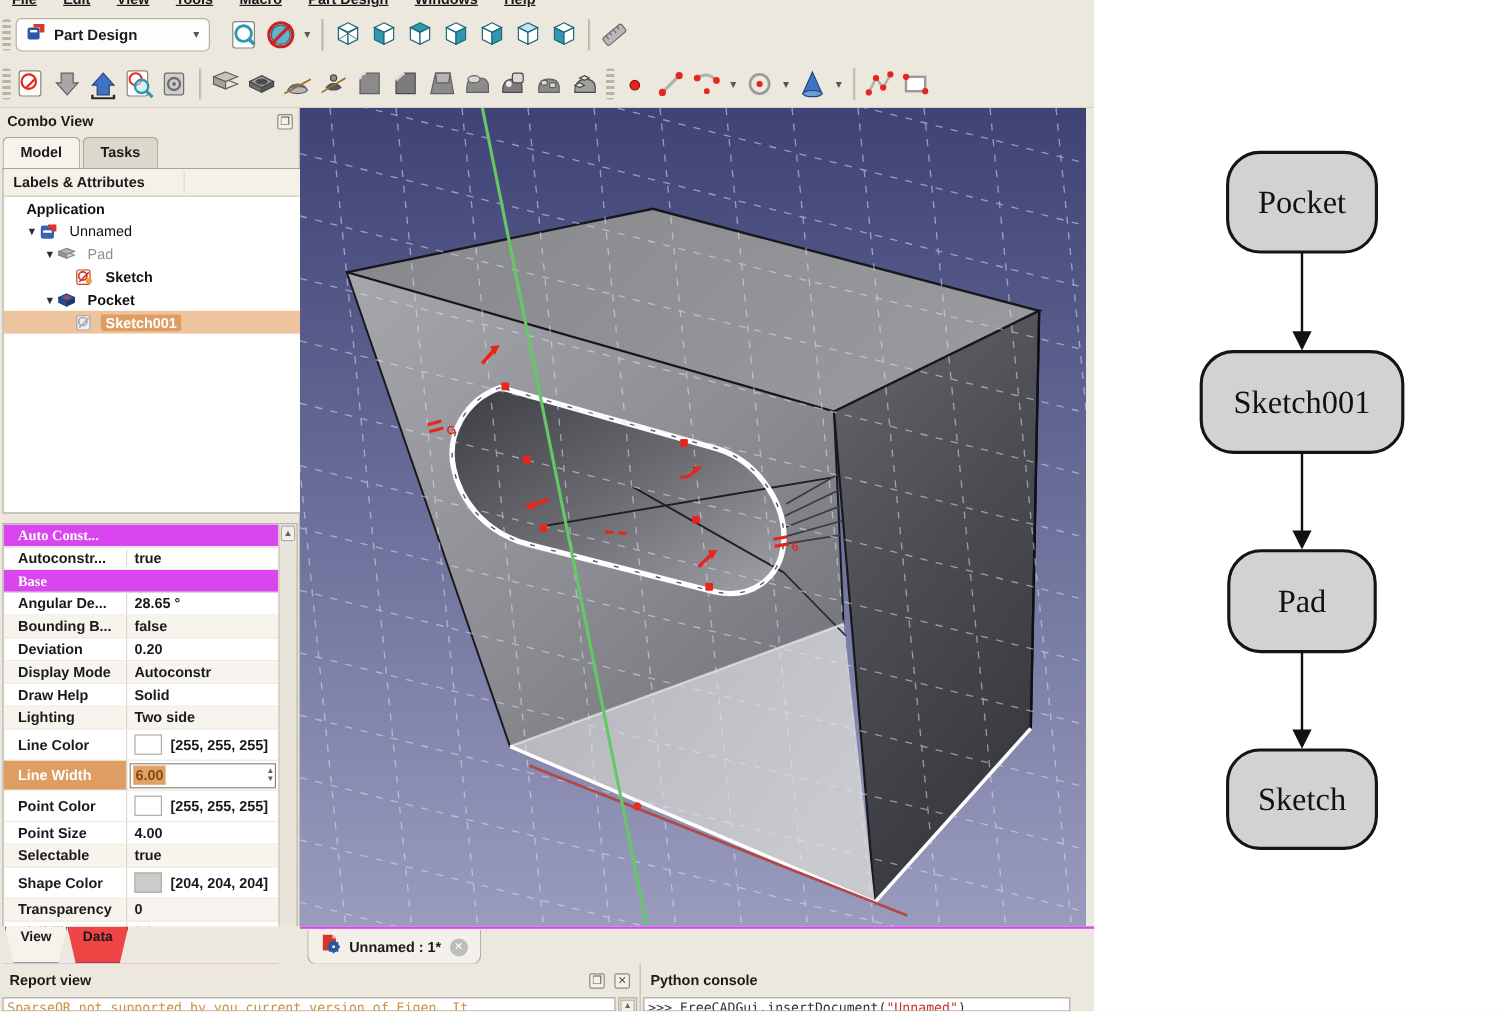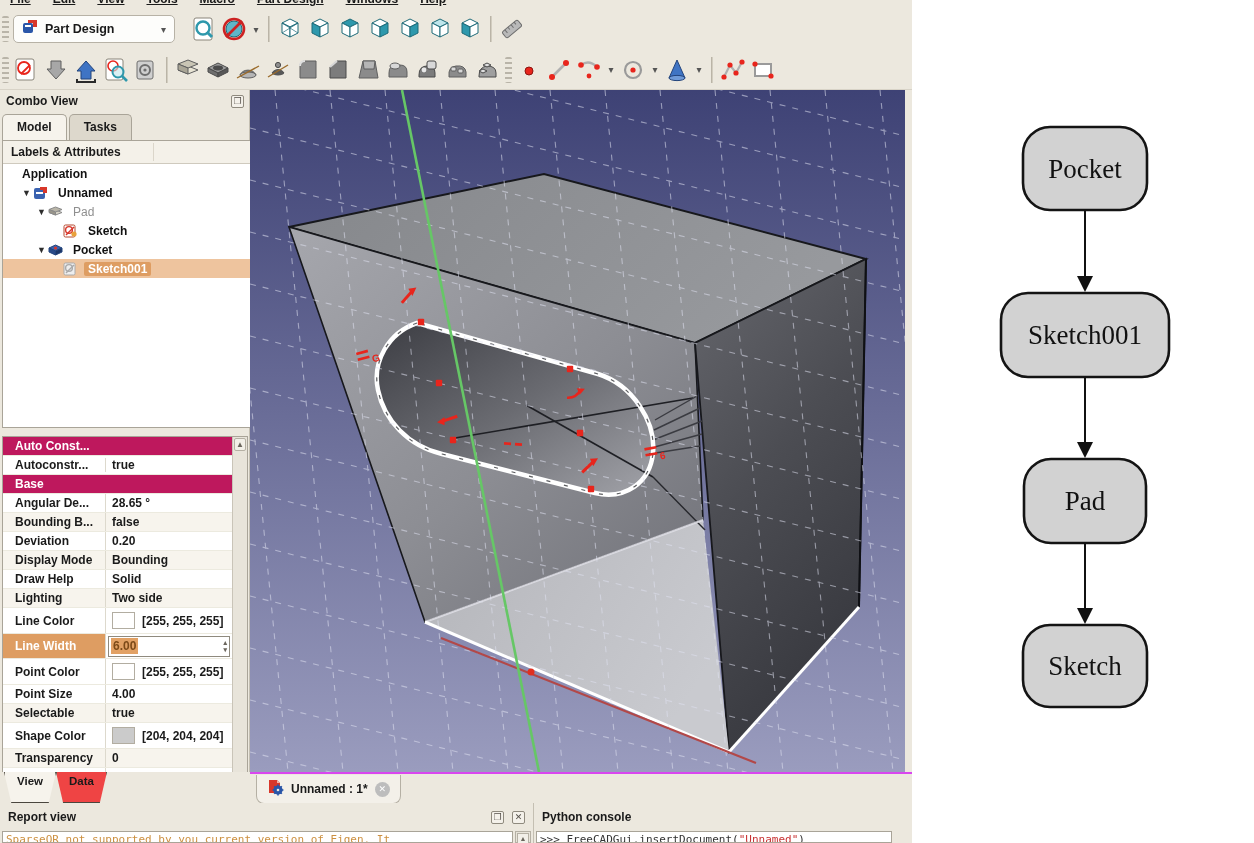--- a/index.html
+++ b/index.html
@@ -44,21 +44,21 @@
   .trow .tl{white-space:nowrap;padding:0 4px;}
   
   .props{position:absolute;left:2px;top:346px;width:246px;height:426px;background:#ffffff;border:1px solid #a9a498;overflow:hidden;}
   .pscroll{position:absolute;right:0;top:0;width:15px;height:100%;background:#e8e4da;border-left:1px solid #c9c4b8;}
   .pscroll .ar{position:absolute;left:1px;width:12px;height:13px;background:#f2efe8;border:1px solid #b5b0a4;
                border-radius:2px;color:#6a655c;font-size:8px;line-height:12px;text-align:center;}
   .prow{display:flex;border-bottom:1px solid #eceadf;position:relative;}
   .prow .pname{width:103px;padding:0 4px 0 12px;font-size:12px;font-weight:bold;color:#1a1a1a;
                border-right:1px solid #ddd9cd;display:flex;align-items:center;white-space:nowrap;overflow:hidden;flex:none;}
   .prow .pval{flex:1;padding:0 6px;font-size:12px;font-weight:bold;color:#1a1a1a;display:flex;align-items:center;gap:7px;overflow:hidden;}
-  .prow.group{background:#be185d;}
+  .prow.group{background:#d946ef;font-family:Liberation Serif, serif;}
   .prow.group .pname{color:#ffffff;border-right:none;}
   .prow.alt{background:#f7f4ed;}
   .prow.header{background:#ebe7dd;border-bottom:1px solid #c9c4b8;}
   .swatch{width:23px;height:17px;border:1px solid #b2ada1;flex:none;}
   .prow.sel .pname{background:#de9d62;color:#fff;}
   .spinbox{flex:1;height:21px;border:1px solid #8f8a7e;background:#fff;display:flex;align-items:center;position:relative;}
   .spinbox .v{font-size:12px;font-weight:bold;color:#7c4a18;background:#e2a164;padding:1px 2px;margin-left:2px;}
   .spinbox .arrows{position:absolute;right:2px;top:0;bottom:0;display:flex;flex-direction:column;justify-content:center;
                    font-size:7px;color:#6a655c;line-height:7px;}
   .btabs{position:absolute;left:0;top:682px;width:250px;height:31px;background:#ece8de;display:flex;padding-left:4px;}
@@ -390,21 +390,21 @@
                 <span class="tw"></span>
                 <span class="tl" style="font-weight: bold;">Application</span>
               </div>
               <div class="trow" style="padding-left: 17px;">
                 <span class="tw">▼</span>
                 <span class="ticon"><svg width="15" height="14" viewBox="0 0 15 14">
                     <rect x="1" y="2" width="11" height="11" rx="2" fill="#3a62b0"></rect>
                     <path d="M7 1 L14 1 L14 7 L10 7 L10 4 L7 4 Z" fill="#d8372a"></path>
                     <rect x="3" y="6" width="7" height="2" fill="#fff"></rect>
                   </svg></span>
-                <span class="tl" style="font-weight: bold;">Unnamed</span>
+                <span class="tl" style="font-weight: normal;">Unnamed</span>
               </div>
               <div class="trow" style="padding-left: 32px;">
                 <span class="tw">▼</span>
                 <span class="ticon"><svg width="15" height="14" viewBox="0 0 15 14">
                     <polygon points="7.5,5 14,7.5 7.5,10 1,7.5" fill="#d9d5c8" stroke="#8a8a8a"></polygon>
                     <polygon points="7.5,2 14,4.5 7.5,7 1,4.5" fill="#b9b5a8" stroke="#8a8a8a"></polygon>
                     <polygon points="1,4.5 7.5,7 7.5,10 1,7.5" fill="#9a968a" stroke="#8a8a8a"></polygon>
                   </svg></span>
                 <span class="tl" style="color: rgb(143, 143, 143);">Pad</span>
               </div>
@@ -458,21 +458,21 @@
               <div class="prow alt" style="height: 19px;">
                 <div class="pname">Bounding B...</div>
                 <div class="pval">false</div>
               </div>
               <div class="prow " style="height: 19px;">
                 <div class="pname">Deviation</div>
                 <div class="pval">0.20</div>
               </div>
               <div class="prow alt" style="height: 19px;">
                 <div class="pname">Display Mode</div>
-                <div class="pval">Bounding</div>
+                <div class="pval">Autoconstr</div>
               </div>
               <div class="prow " style="height: 19px;">
                 <div class="pname">Draw Help</div>
                 <div class="pval">Solid</div>
               </div>
               <div class="prow alt" style="height: 19px;">
                 <div class="pname">Lighting</div>
                 <div class="pval">Two side</div>
               </div>
               <div class="prow " style="height: 26px;">

